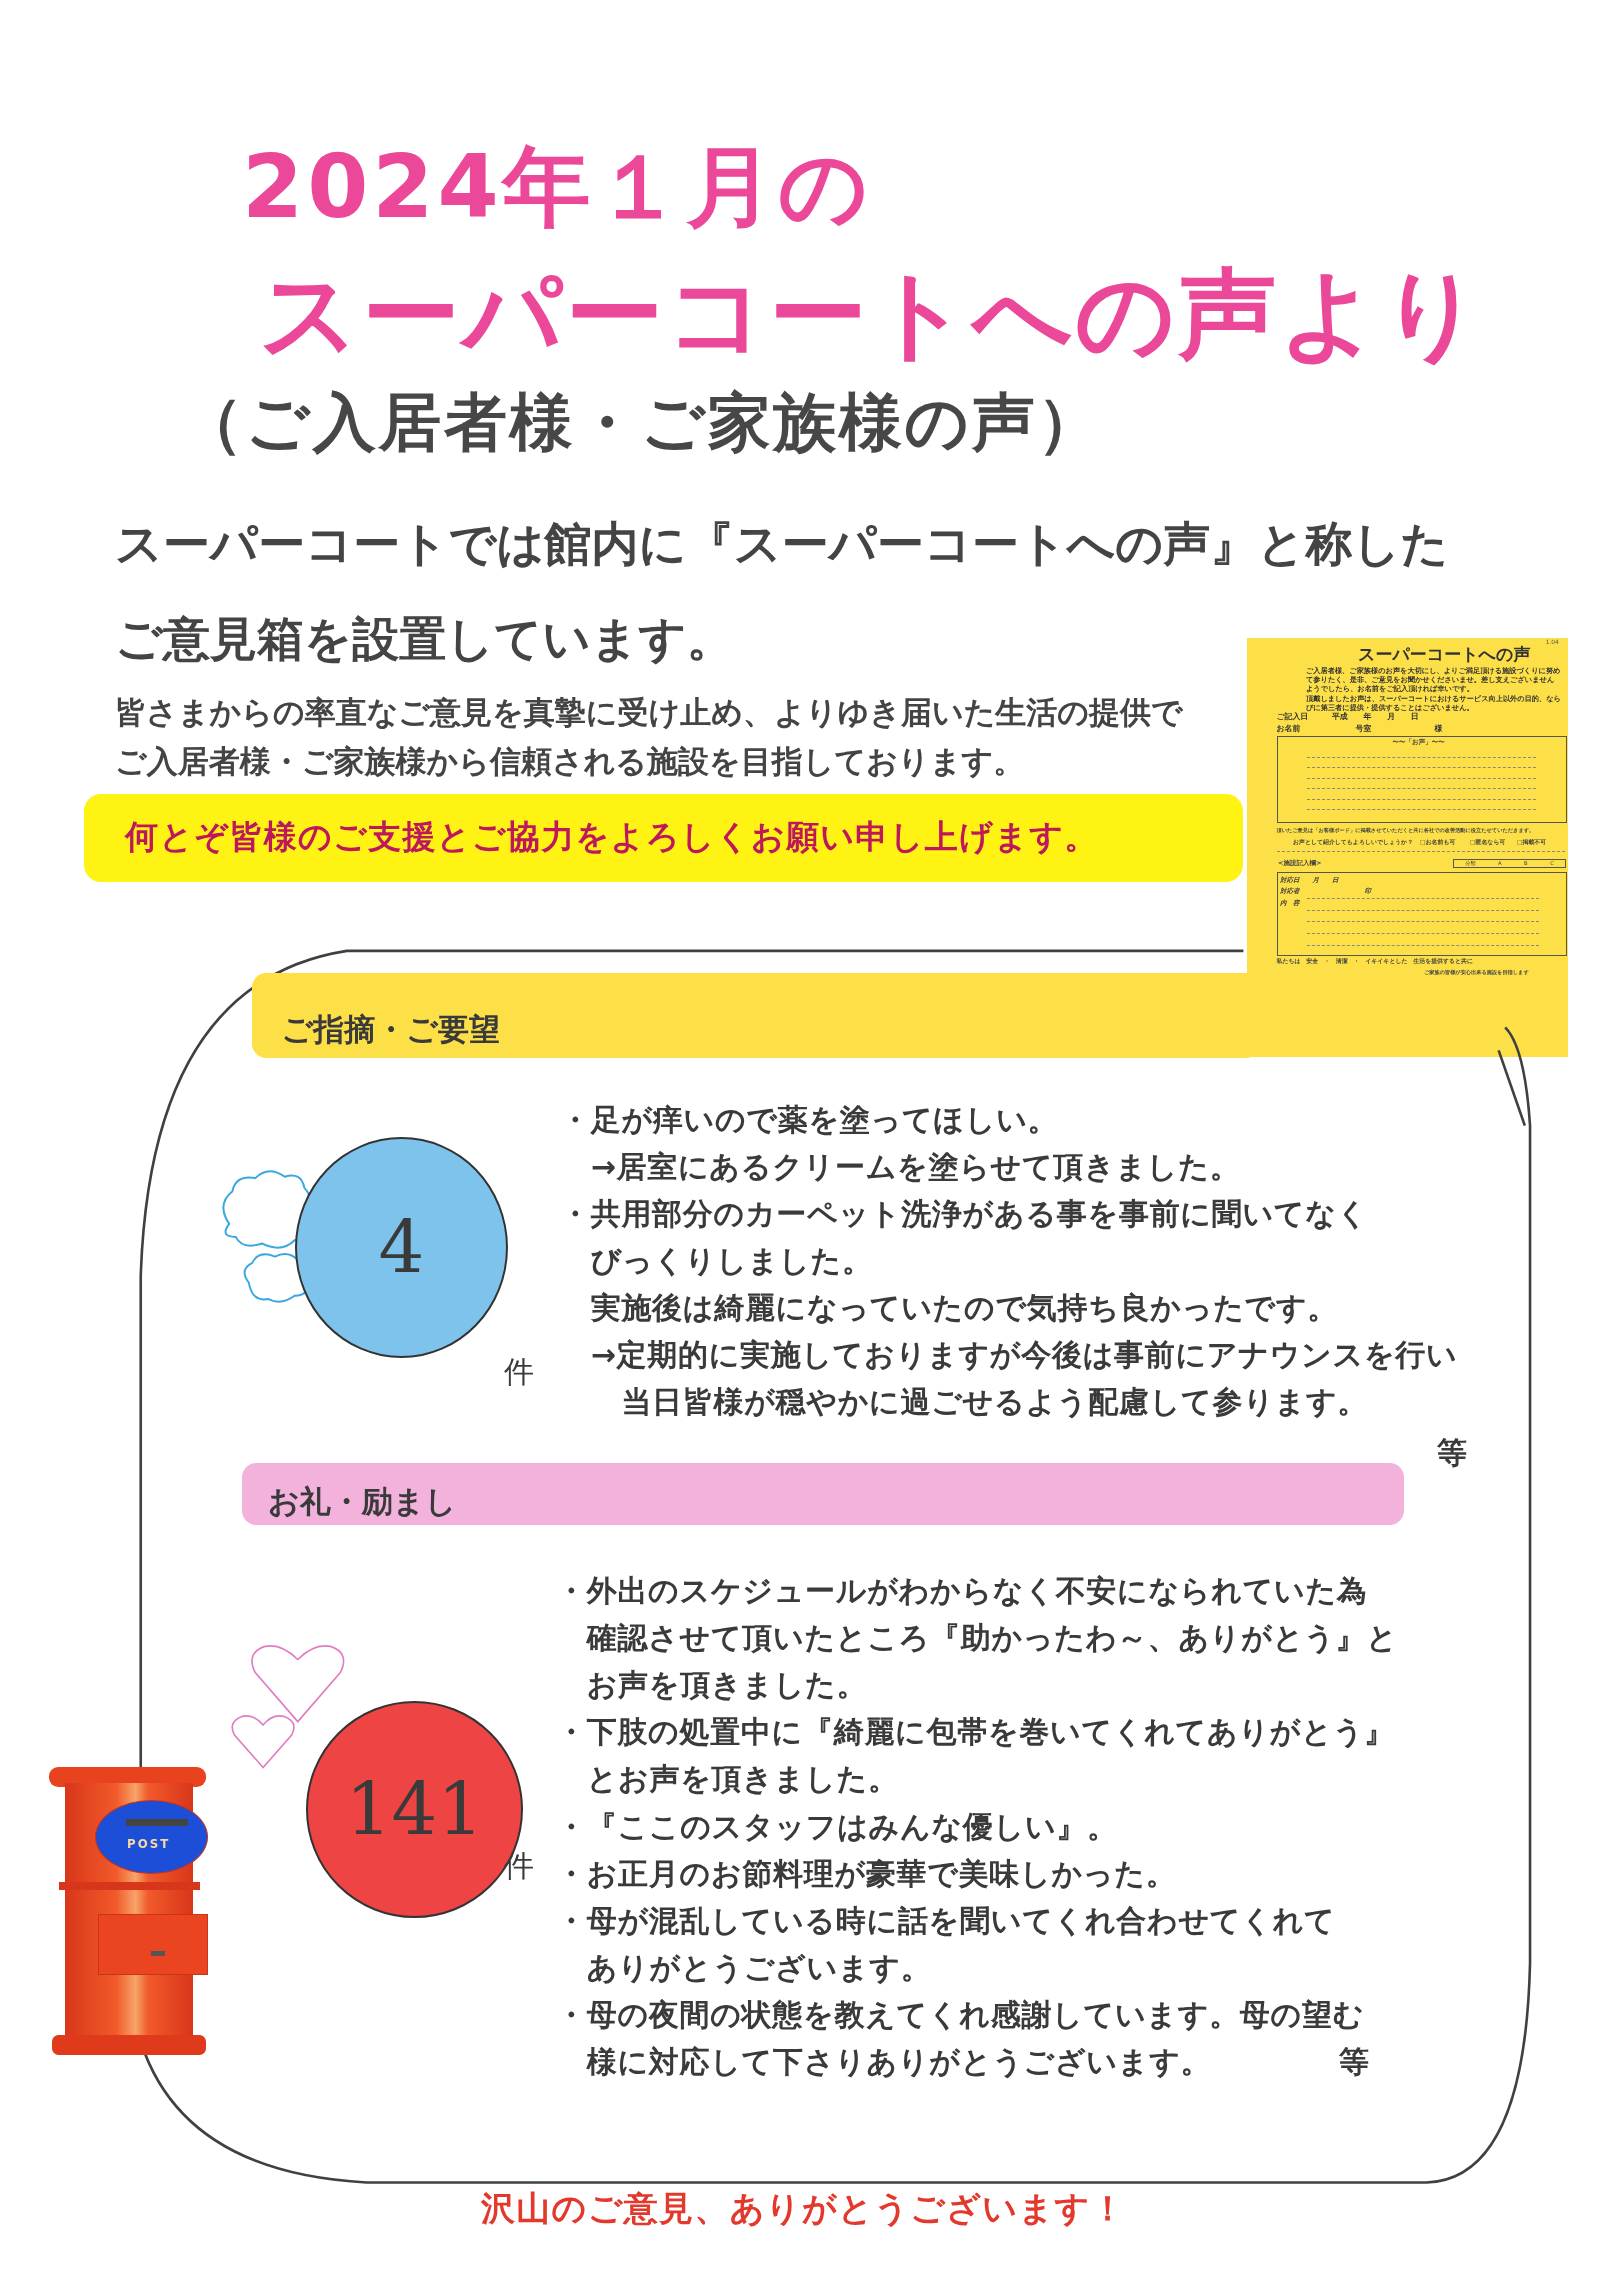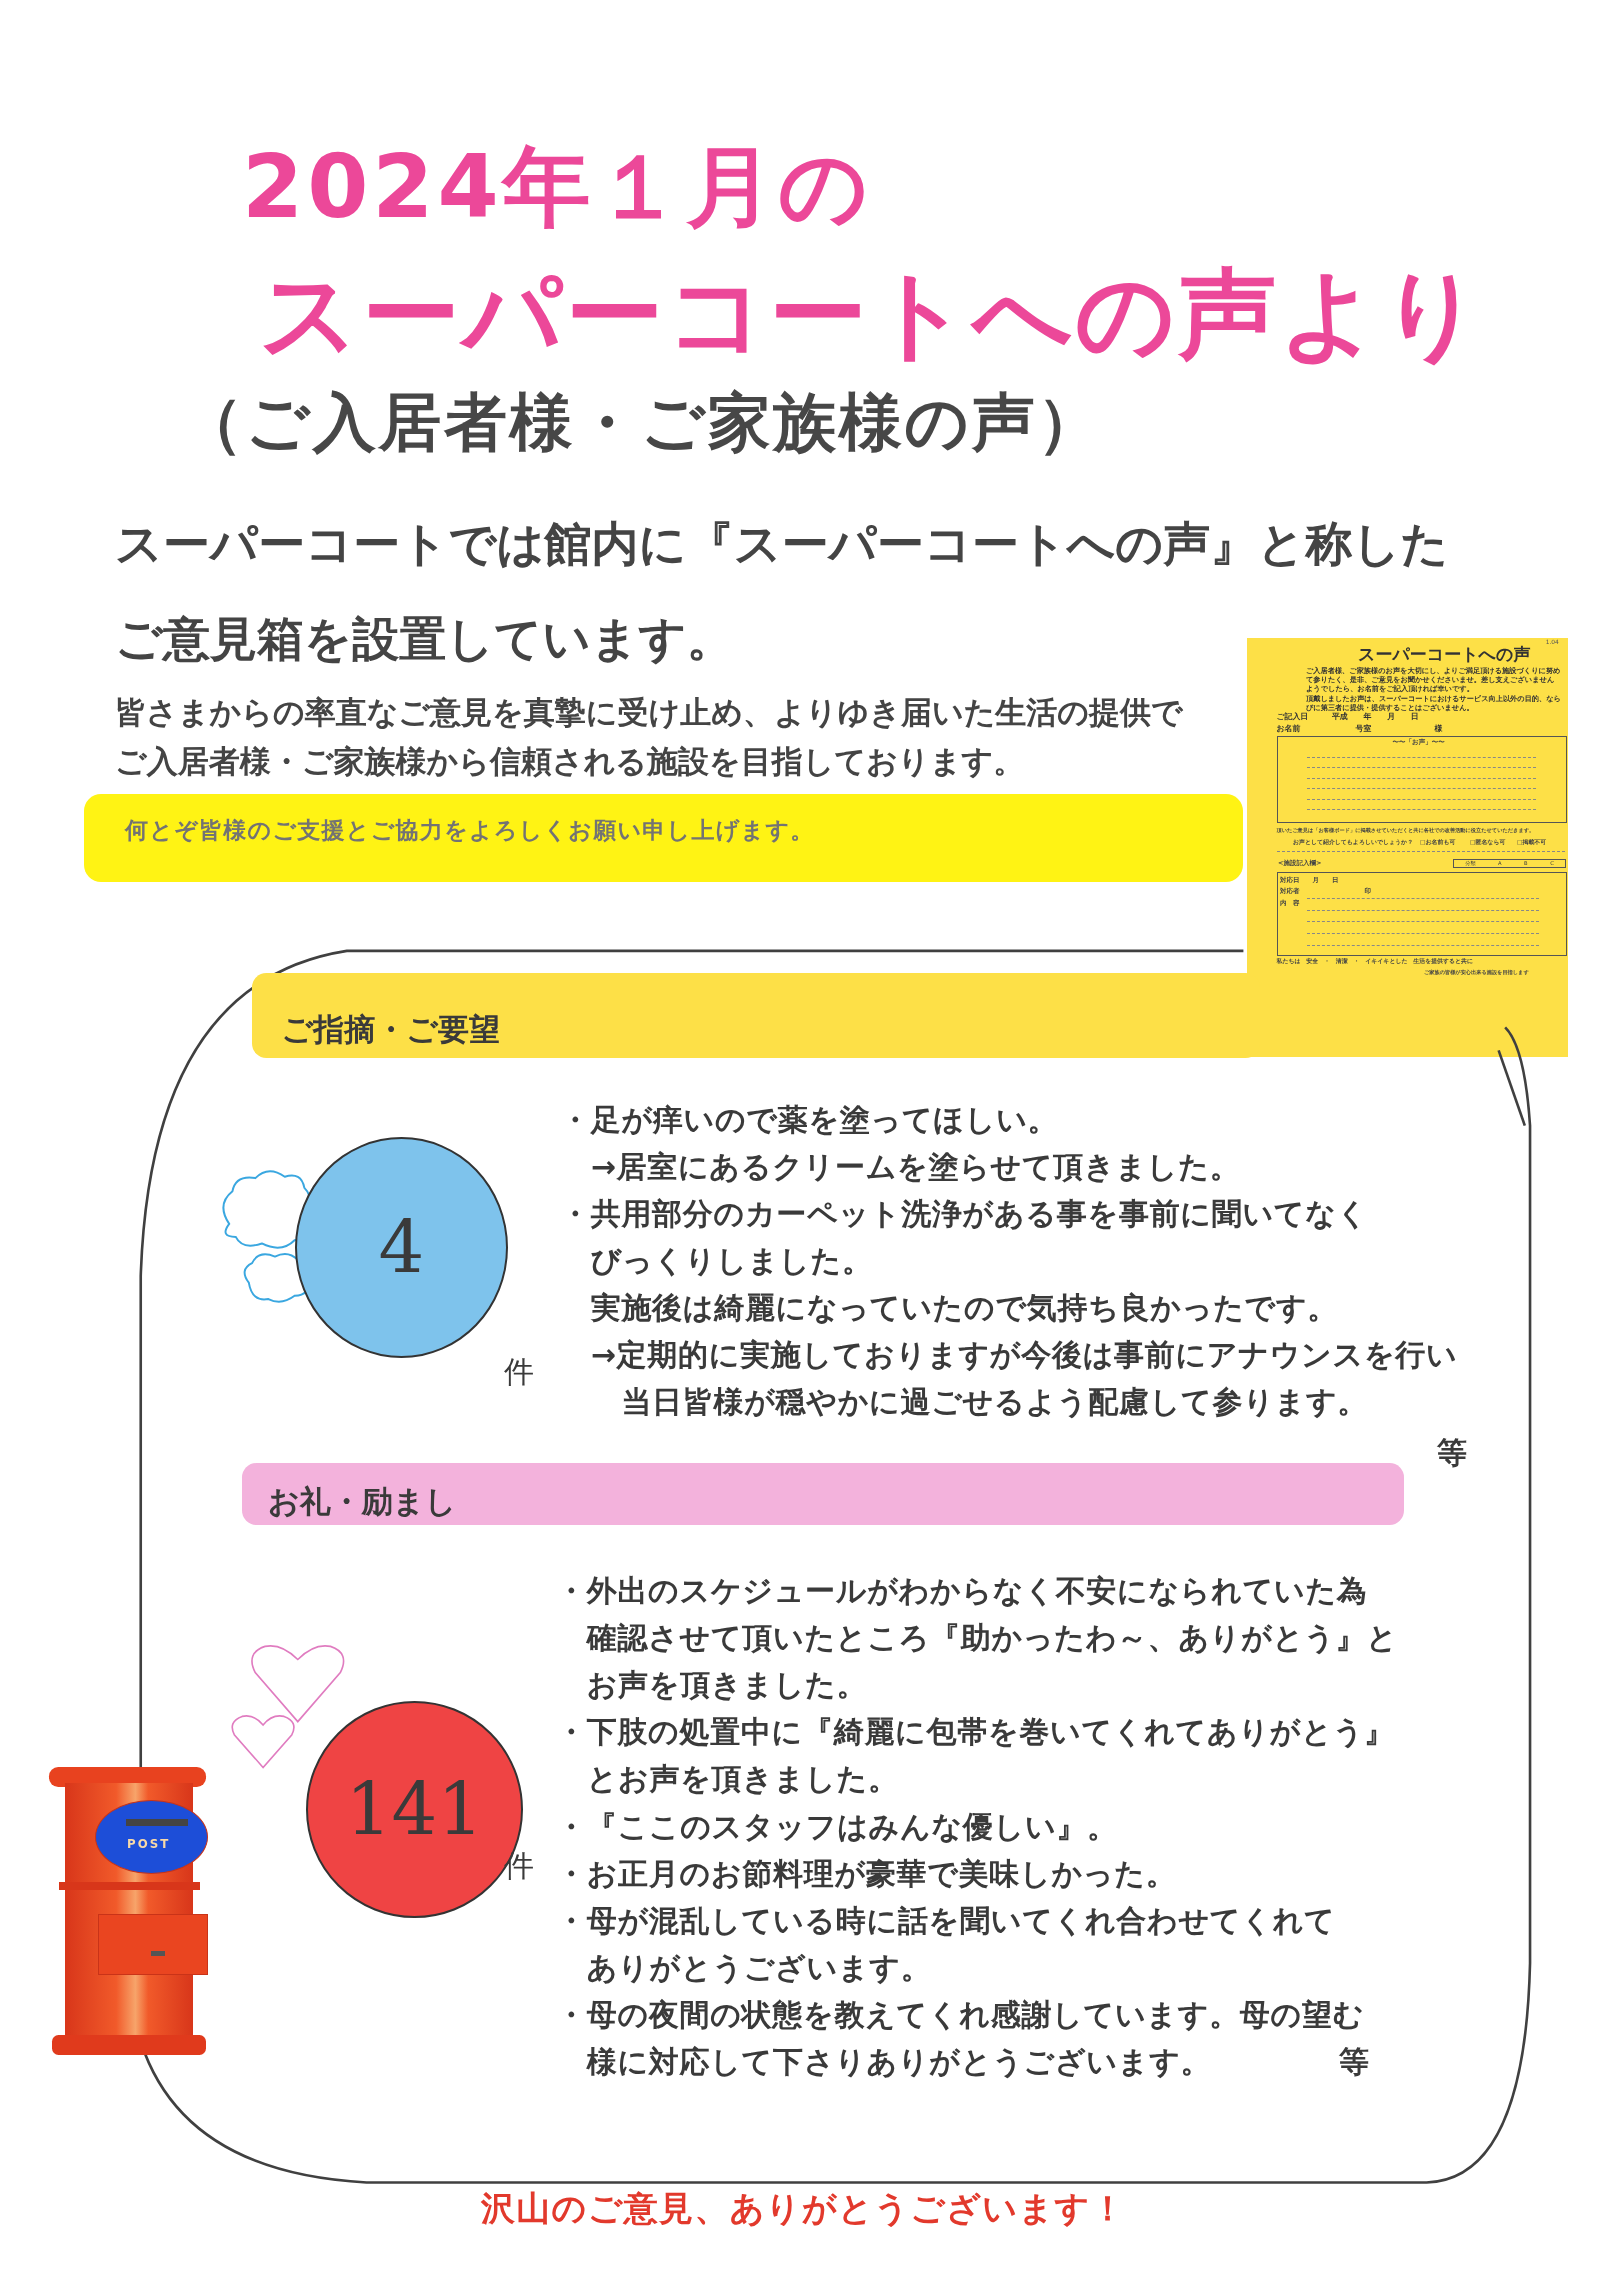--- a/index.html
+++ b/index.html
@@ -7,21 +7,21 @@
          font-family: "DejaVu Sans", "Liberation Sans", sans-serif; color: #3a3a3a; }
   .abs { position: absolute; }
   .title1, .title2 { font-weight: bold; color: #ec4899; letter-spacing: 3.9px; white-space: nowrap; }
   .title1 { left: 242px; top: 134px; font-size: 88px; line-height: 105px; }
   .title2 { left: 259px; top: 259px; font-size: 98px; line-height: 111px; letter-spacing: 2.6px; }
   .title3 { left: 180px; top: 383px; font-size: 63px; line-height: 79px; font-weight: bold; color: #474747; letter-spacing: 2.6px; white-space: nowrap; }
   .intro { font-weight: bold; color: #444; white-space: nowrap; }
   .intro.big { font-size: 47px; line-height: 59px; left: 115px; }
   .intro.mid { font-size: 31px; line-height: 42px; left: 115px; }
   .yellow-band { left: 84px; top: 794px; width: 1159px; height: 88px; background: #fff314; border-radius: 17px; }
-  .yellow-text { position: absolute; left: 41px; top: 21px; font-size: 23px; font-weight: bold; color: #737373; white-space: nowrap; letter-spacing: 1.3px; }
+  .yellow-text { position: absolute; left: 41px; top: 21px; font-size: 33px; font-weight: bold; color: #be185d; white-space: nowrap; letter-spacing: 1.3px; }
   .form-thumb { left: 1247px; top: 638px; width: 321px; height: 419px; background: #fde047; }
   .form-thumb .ft-title { position:absolute; left:111px; top:5.2px; font-size:17px; font-weight:bold; color:#333; }
   .form-thumb .ft-num { position:absolute; right:9.2px; top:1.3px; font-size:5.9px; color:#555; }
   .form-thumb .ft-para { position:absolute; left:59px; width:255px; font-size:7.2px; line-height:9.2px; color:#333; font-weight:bold; }
   .form-thumb .ft-row { position:absolute; left:29.5px; font-size:7.9px; font-weight:bold; color:#333; white-space:nowrap; }
   .form-thumb .ft-box { position:absolute; border:1.3px solid #555; }
   .form-thumb .ft-line { position:absolute; border-top:0.7px dashed #888; }
   .form-thumb .ft-small { position:absolute; font-size:6.5px; font-weight:bold; color:#444; white-space:nowrap; }
   .band { border-radius: 14.4px; }
   .blue-band { left: 252px; top: 973px; width: 1008px; height: 85px; background: #fde047; }
@@ -74,21 +74,21 @@
   <div class="ft-small" style="left:223px; top:200px; font-size:5.9px;">□<span>匿名なら可</span></div>
   <div class="ft-small" style="left:270px; top:200px; font-size:5.9px;">□<span>掲載不可</span></div>
   <div class="ft-line" style="left:29.5px; top:213px; width:288px;"></div>
   <div class="ft-small" style="left:31px; top:221px;">&lt;施設記入欄&gt;</div>
   <div class="ft-box" style="left:206px; top:221px; width:111px; height:6.5px; border-width:0.7px; display:flex; font-size:5.2px; justify-content:space-around; align-items:center;">
     <span>分類</span>
       <span>A</span>
       <span>B</span>
       <span>C</span>
   </div>
-  <div class="ft-box" style="left:29.5px; top:234px; width:288px; height:82px;">
+  <div class="ft-box" style="left:29.5px; top:234px; width:288px; height:82px;font-style:italic;">
     <div class="ft-small" style="left:2.6px; top:2.6px;">対応日　　月　　日</div>
     <div class="ft-small" style="left:2.6px; top:14.4px;">対応者　　　　　　　　　　印</div>
     <div class="ft-small" style="left:2.6px; top:26px;">内　容</div>
     <div class="ft-line" style="left:29.5px; top:25px; width:232px;"></div>
     <div class="ft-line" style="left:29.5px; top:37px; width:232px;"></div>
     <div class="ft-line" style="left:29.5px; top:48px; width:232px;"></div>
     <div class="ft-line" style="left:29.5px; top:60px; width:232px;"></div>
     <div class="ft-line" style="left:29.5px; top:72px; width:232px;"></div>
   </div>
   <div class="ft-small" style="left:29.5px; top:319px; font-size:5.9px;">私たちは　安全　・　清潔　・　イキイキとした　生活を提供すると共に</div>

